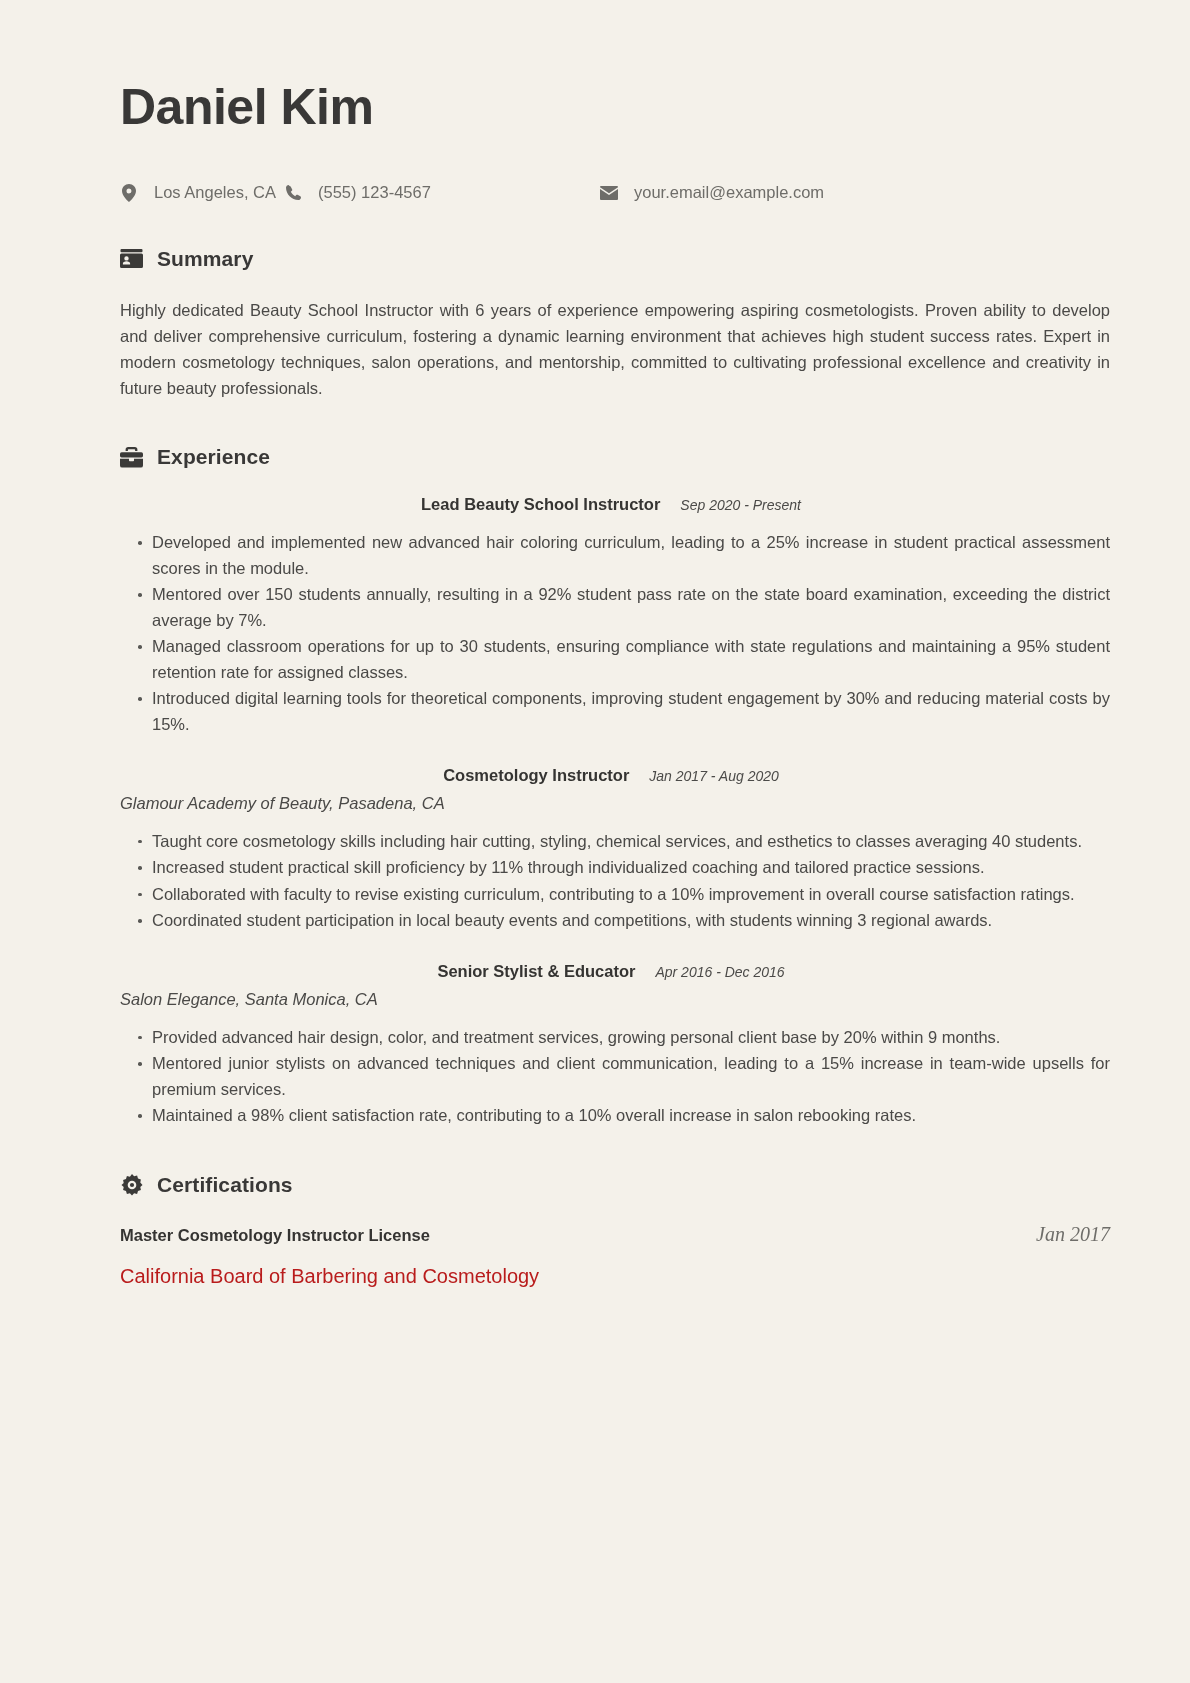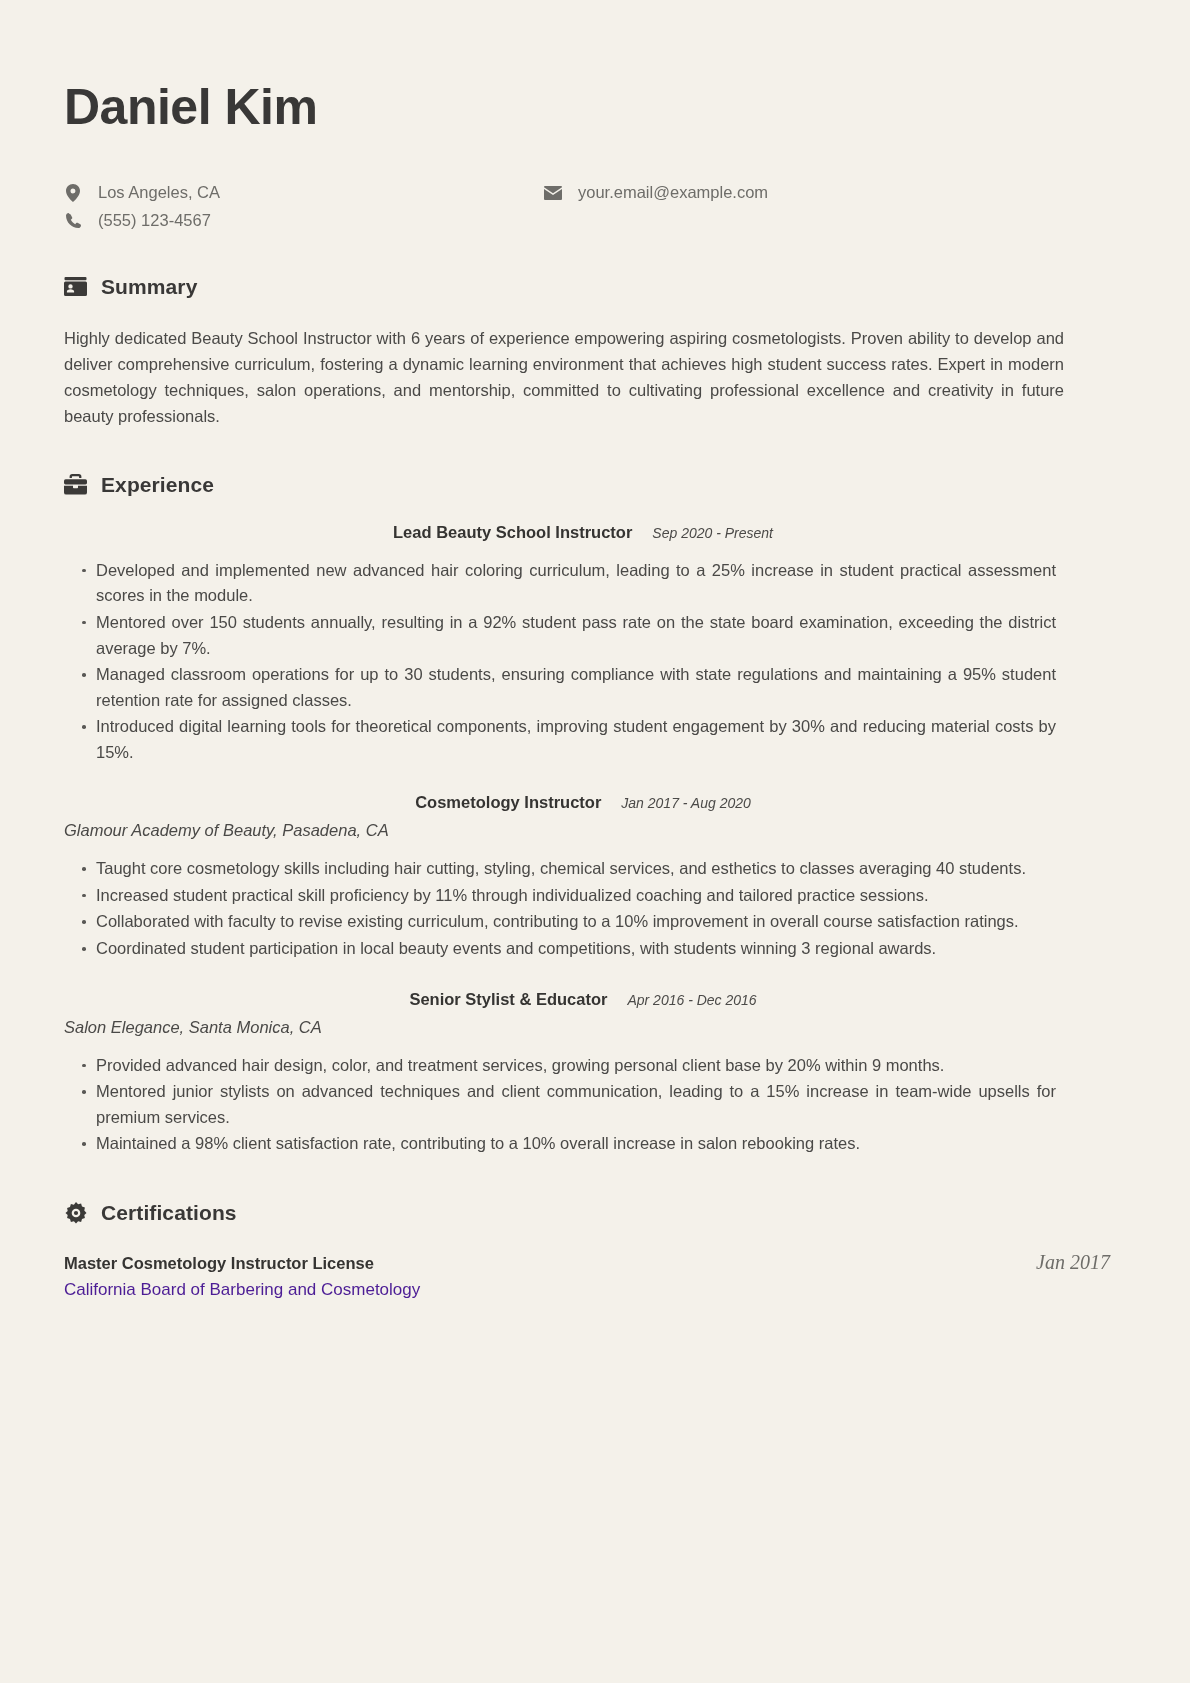--- a/index.html
+++ b/index.html
@@ -12,41 +12,40 @@
     color: #3b3a38;
     -webkit-font-smoothing: antialiased;
   }
   .page {
     position: relative;
     width: 1190px;
     min-height: 1683px;
     margin: 0 auto;
     background: #f4f1ea;
     box-sizing: border-box;
-    padding: 62px 80px 40px 64px;
+    padding: 62px 80px 40px 120px;
   }
 
   
   .name {
     font-size: 50px;
     font-weight: 700;
     letter-spacing: -0.5px;
     color: #393837;
     line-height: 1.1;
     margin: 18px 0 0 0;
   }
 
   .contact-block {
     margin-top: 48px;
     display: flex;
     flex-direction: row;
   }
   .contact-col {
     display: flex;
-    flex-direction: column;
     gap: 8px;
   }
   .contact-col.left { width: 480px; }
   .contact-row {
     display: flex;
     align-items: center;
     gap: 16px;
     font-size: 16.5px;
     color: #6e6d69;
     line-height: 1.2;
@@ -163,23 +162,23 @@
     color: #353432;
   }
   .cert-date {
     font-size: 20px;
     font-style: italic;
     color: #6e6d69;
     white-space: nowrap;
     font-family: Liberation Serif, serif;
   }
   .cert-issuer {
-    font-size: 17px;
-    color: #4c1d95;
-    margin-top: 6px;
+    font-size: 20px;
+    color: #b91c1c;
+    margin-top: 19px;
   }
 </style>
 </head>
 <body>
 
 <div class="page">
 
   <div>
     <h1 class="name">Daniel Kim</h1>
 

